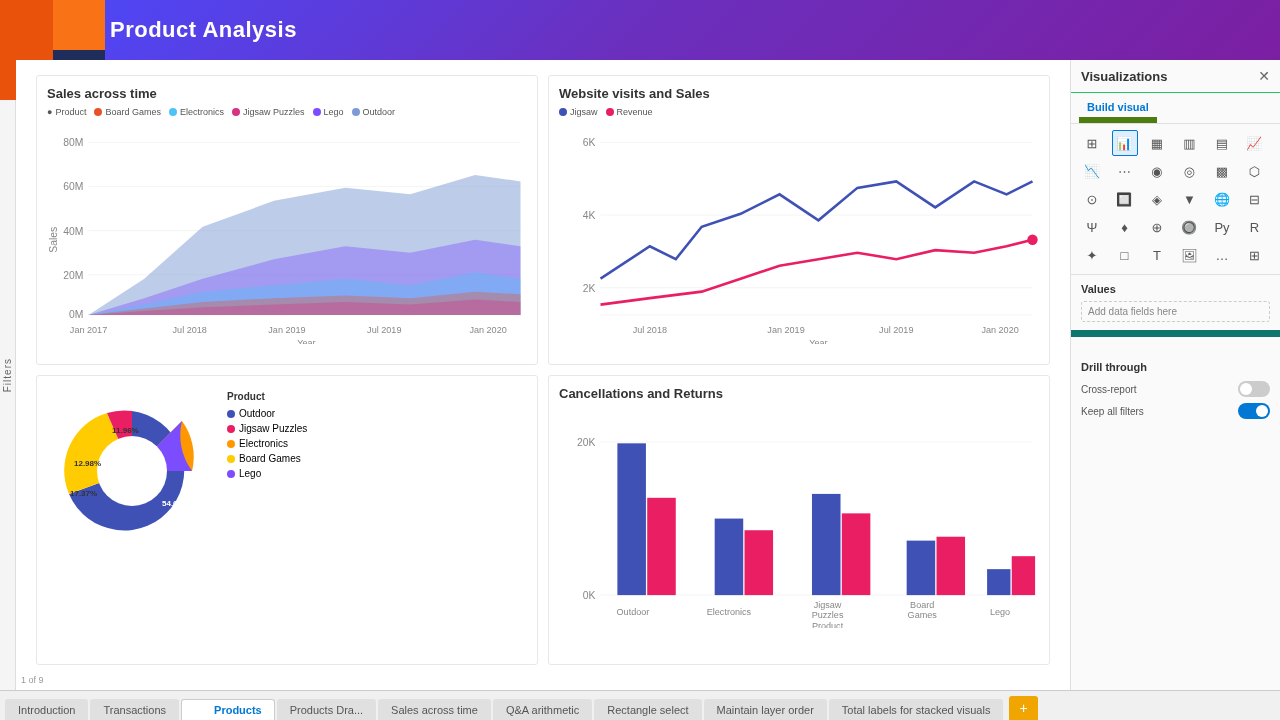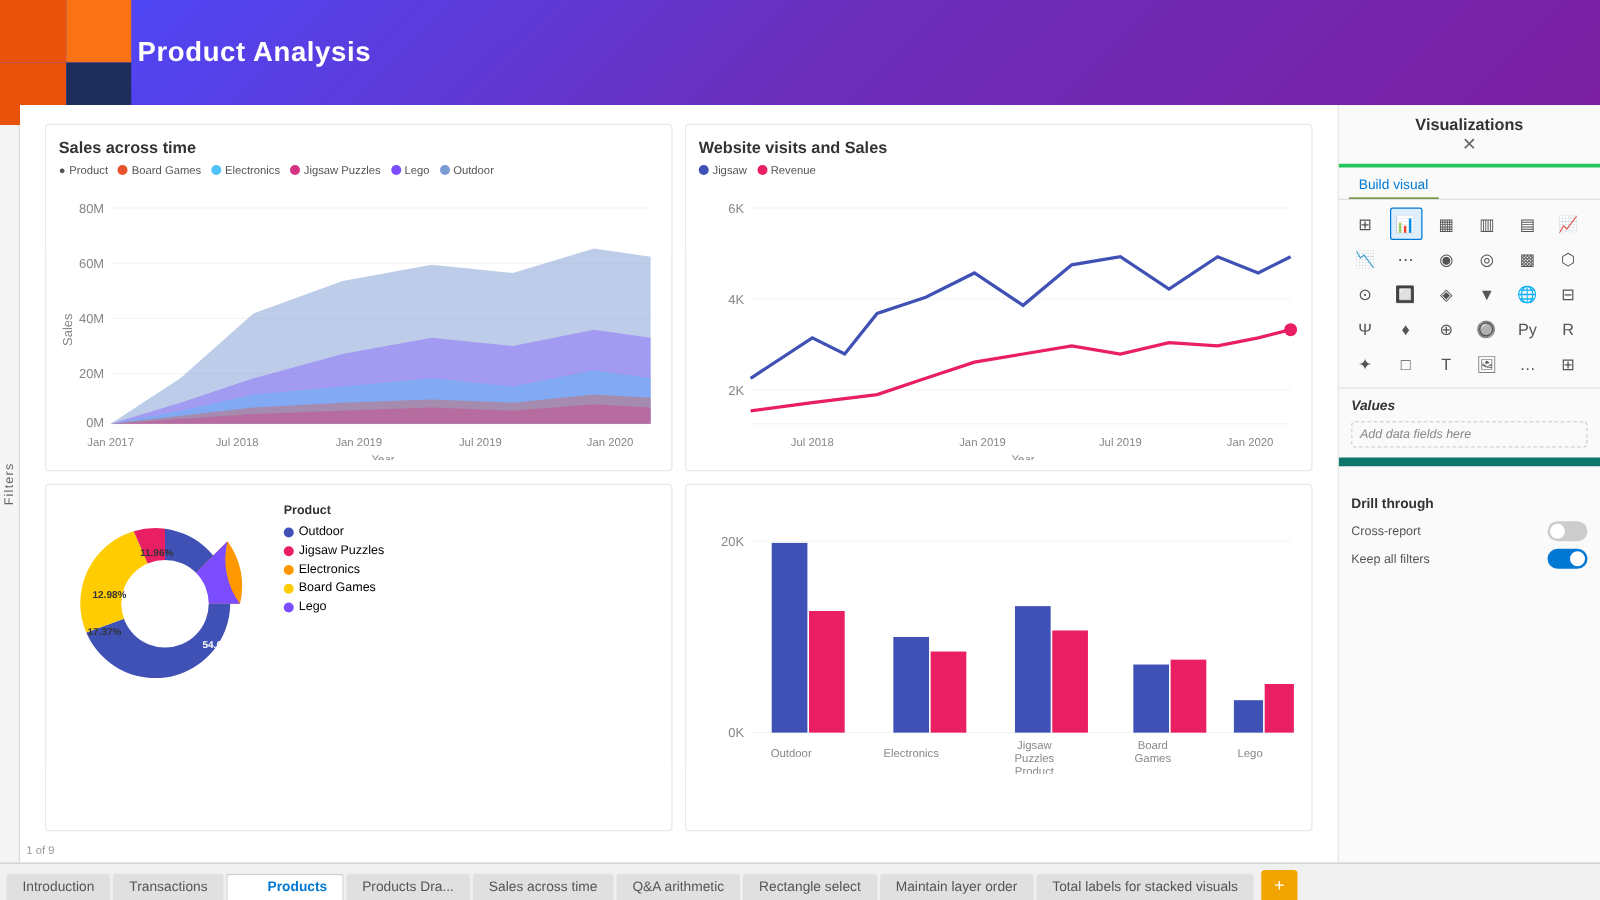--- a/index.html
+++ b/index.html
@@ -1,21 +1,21 @@
 <!DOCTYPE html>
 <html><head>
   <meta charset="utf-8">
   <style>
     * { margin: 0; padding: 0; box-sizing: border-box; }
     body { width: 1280px; height: 720px; overflow: hidden; font-family: 'Segoe UI', Arial, sans-serif; background: #f3f2f1; display: flex; flex-direction: column; }
 
     
     .top-bar {
       background: linear-gradient(135deg, #4a4aff 0%, #6b2fbd 50%, #7b1fa2 100%);
-      height: 84px;
+      height: 60px;
       display: flex;
       align-items: center;
       padding-left: 110px;
       position: relative;
       flex-shrink: 0;
     }
     .top-logo {
       position: absolute;
       left: 0;
       top: 0;
@@ -60,22 +60,21 @@
       display: flex;
       flex-direction: column;
       overflow: hidden;
       flex-shrink: 0;
     }
     .viz-panel-header {
       display: flex;
       align-items: center;
       justify-content: space-between;
       padding: 8px 10px;
-      border-bottom: 3px solid #22c55e;
-      flex-direction: column;
+      border-bottom: 1px solid #22c55e;
     }
     .viz-panel-title {
       font-size: 13px;
       font-weight: 600;
       color: #333;
     }
     .viz-panel-close {
       cursor: pointer;
       color: #666;
       font-size: 14px;
@@ -83,21 +82,22 @@
     .viz-tabs {
       display: flex;
       border-bottom: 1px solid #e0e0e0;
       padding: 4px 8px 0;
     }
     .viz-tab {
       font-size: 11px;
       padding: 4px 8px;
       cursor: pointer;
       color: #0078d4;
-      border-bottom: 1px solid #4d7c0f;
+      border-bottom: 6px solid #4d7c0f;
+      font-weight: bold;
     }
     .viz-icon-grid {
       display: grid;
       grid-template-columns: repeat(6, 1fr);
       gap: 2px;
       padding: 6px 8px;
       border-bottom: 1px solid #e0e0e0;
     }
     .viz-icon {
       width: 26px;
@@ -107,21 +107,20 @@
       justify-content: center;
       cursor: pointer;
       border-radius: 2px;
       font-size: 13px;
       color: #555;
     }
     .viz-icon.active { background: #ddeeff; border: 1px solid #0078d4; }
     .viz-section {
       padding: 8px 10px;
       font-size: 11px;
-      font-style: italic;
     }
     .viz-section-title {
       font-size: 11px;
       font-weight: 600;
       color: #333;
       margin-bottom: 6px;
     }
     .viz-field-placeholder {
       font-size: 10px;
       color: #888;
@@ -469,20 +468,21 @@
             </div>
             <div class="pie-legend-item">
               <span class="pie-legend-dot" style="background:#7c4dff;"></span>
               <span style="font-size:10px;">Lego</span>
             </div>
           </div>
         </div>
       </div>
 
       <div class="chart-box">
+        <div class="chart-title">Cancellations and Returns</div>
         <svg class="chart-svg" viewBox="0 0 370 170">
 
           <text x="28" y="30" font-size="8" fill="#888" text-anchor="end">20K</text>
           <text x="28" y="148" font-size="8" fill="#888" text-anchor="end">0K</text>
           <line x1="32" y1="27" x2="365" y2="27" stroke="#eee" stroke-width="0.5"></line>
           <line x1="32" y1="145" x2="365" y2="145" stroke="#eee" stroke-width="0.5"></line>
 
           <rect x="45" y="28" width="22" height="117" fill="#3f51b5"></rect>
           <rect x="68" y="70" width="22" height="75" fill="#e91e63"></rect>
 

